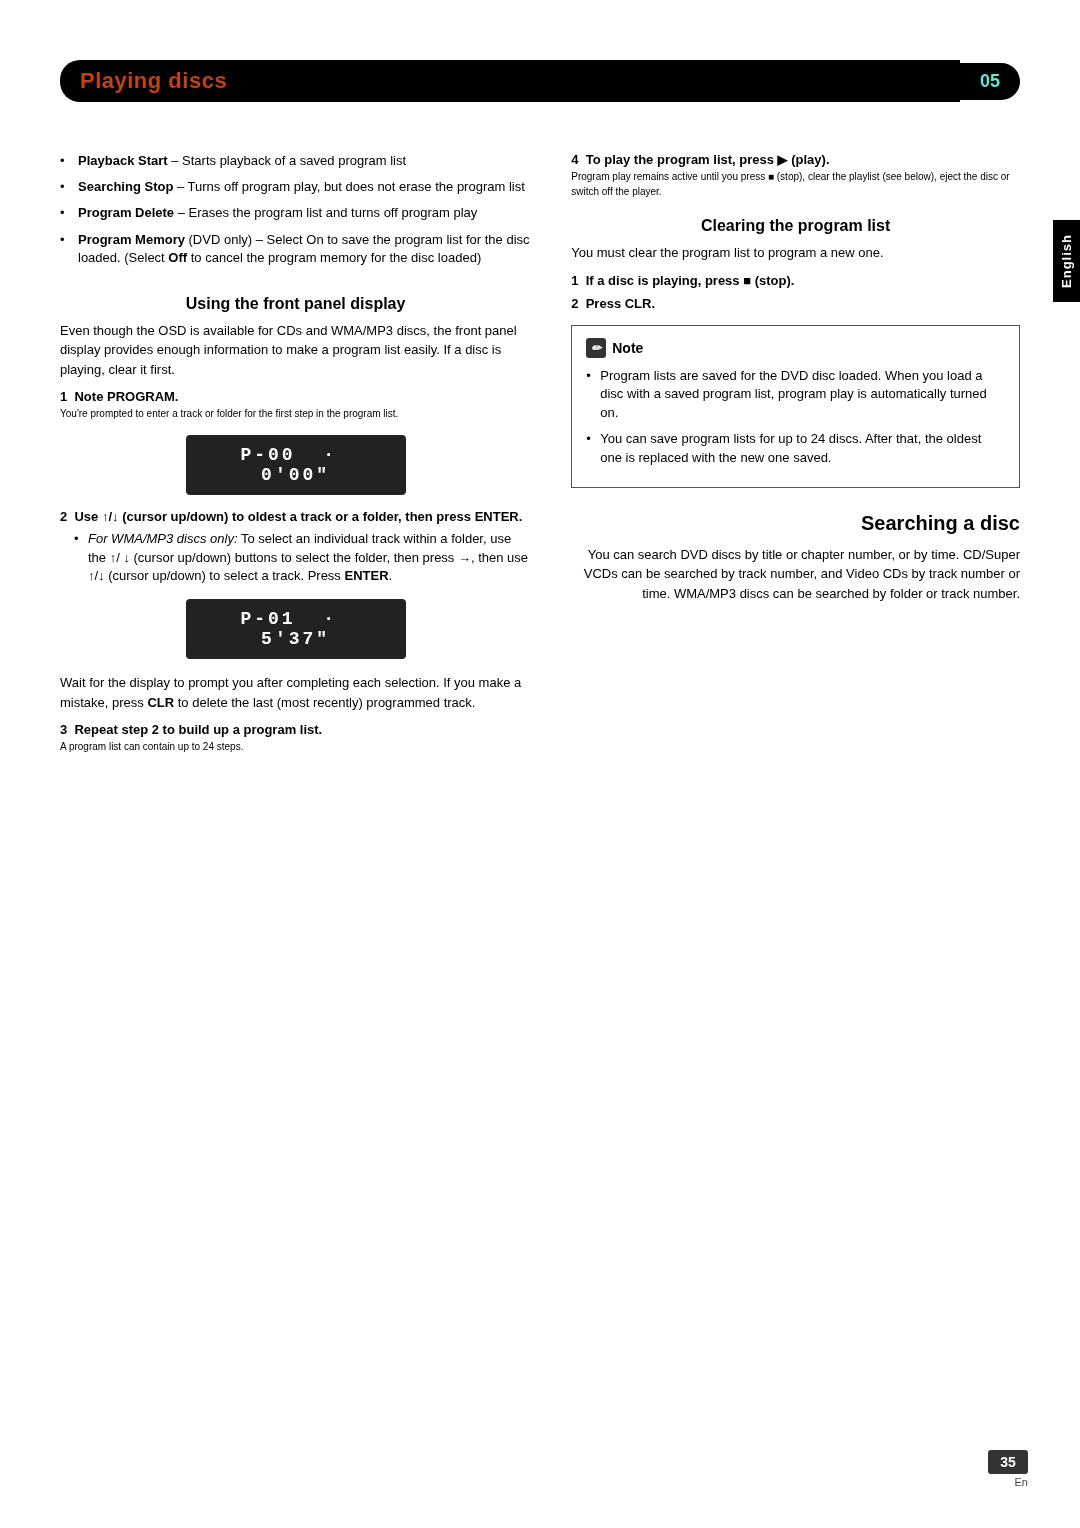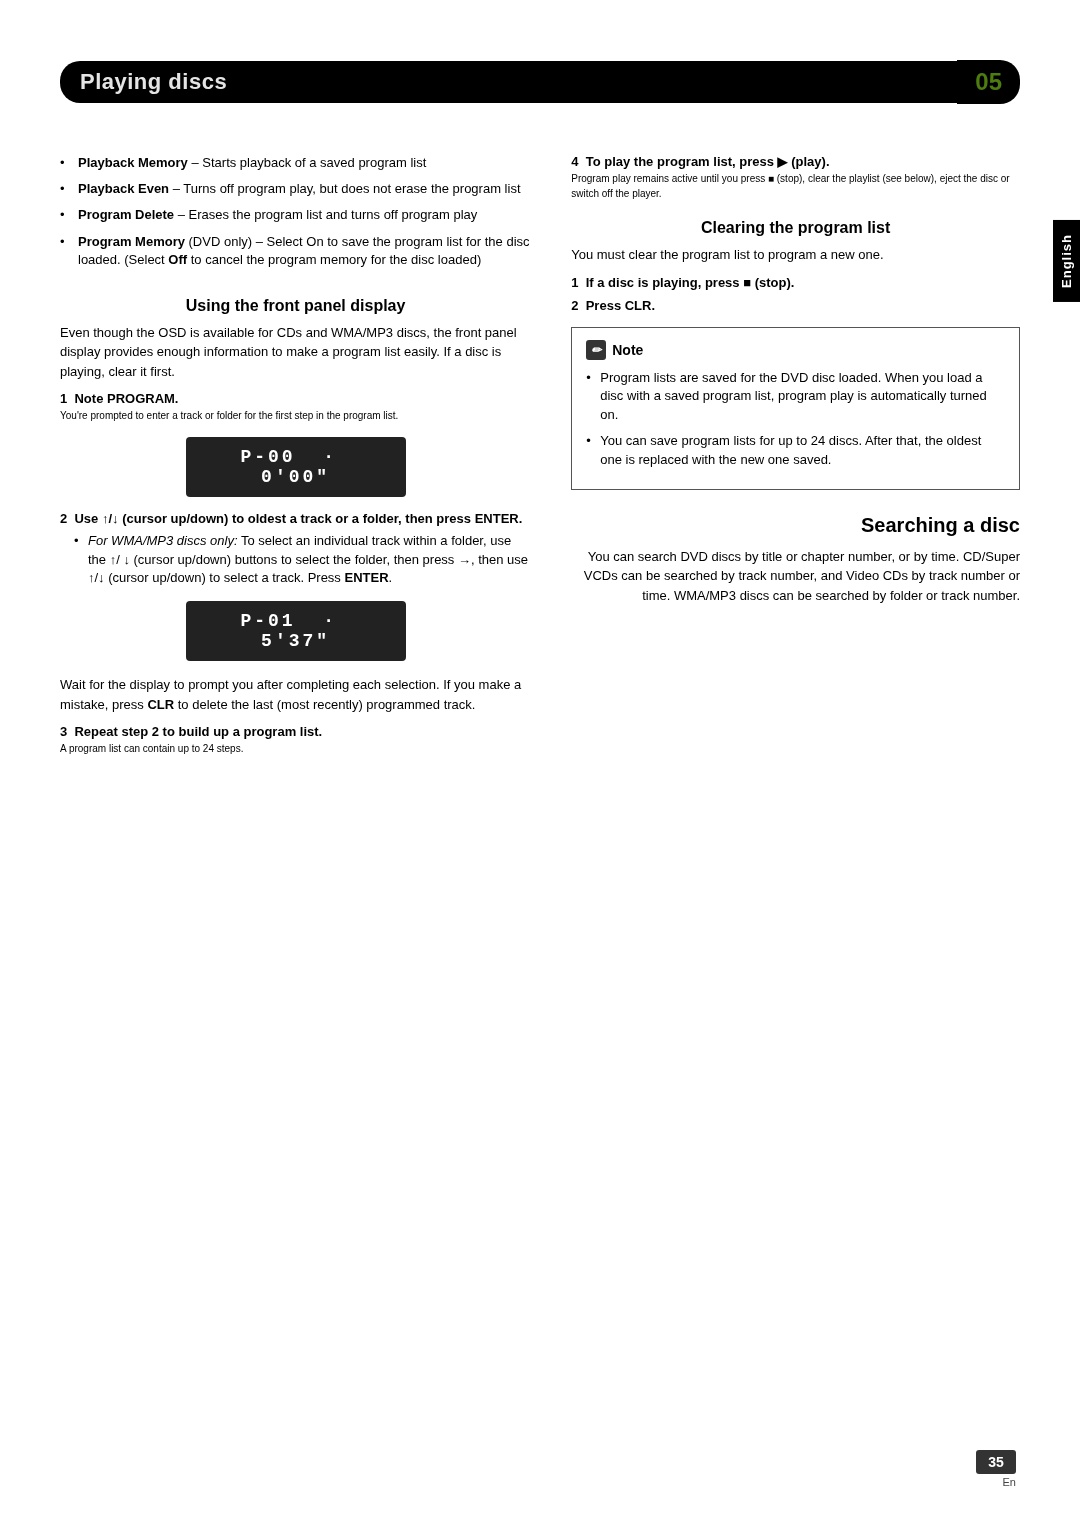--- a/index.html
+++ b/index.html
@@ -15,33 +15,33 @@
     }
 
     
     .page-header {
       display: flex;
       align-items: center;
       margin-bottom: 50px;
     }
     .page-title-box {
       background: #000;
-      color: #e5e5e5;
+      color: #c2410c;
       font-size: 22px;
       font-weight: bold;
       padding: 8px 30px 8px 20px;
       border-radius: 20px 0 0 20px;
       letter-spacing: 0.5px;
       flex: 1;
       position: relative;
     }
     .page-number-box {
       background: #000;
-      color: #4d7c0f;
-      font-size: 24px;
+      color: #5eead4;
+      font-size: 18px;
       font-weight: bold;
       padding: 8px 18px;
       border-radius: 0 20px 20px 0;
       min-width: 60px;
       text-align: center;
     }
 
     
     .english-tab {
       position: absolute;
@@ -207,21 +207,21 @@
       font-size: 20px;
       font-weight: bold;
       margin-bottom: 10px;
       margin-top: 24px;
     }
 
     
     .page-footer {
       position: absolute;
       bottom: 40px;
-      right: 64px;
+      right: 52px;
       display: flex;
       flex-direction: column;
       align-items: flex-end;
       gap: 2px;
     }
     .page-num-badge {
       background: #333;
       color: #fff;
       font-size: 14px;
       font-weight: bold;
@@ -247,24 +247,24 @@
   <div class="page-title-box">Playing discs</div>
   <div class="page-number-box">05</div>
 </div>
 
 <div class="main-content">
 
   <div class="left-col">
 
     <ul class="bullet-list">
       <li>
-        <b>Playback Memory</b> – Starts playback of a saved program list
+        <b>Playback Start</b> – Starts playback of a saved program list
       </li>
       <li>
-        <b>Playback Even</b> – Turns off program play, but does not erase the program list
+        <b>Searching Stop</b> – Turns off program play, but does not erase the program list
       </li>
       <li>
         <b>Program Delete</b> – Erases the program list and turns off program play
       </li>
       <li>
         <b>Program Memory</b> (DVD only) – Select On to save the program list for the disc loaded. (Select <b>Off</b> to cancel the program memory for the disc loaded)
       </li>
     </ul>
 
     <div class="step">

